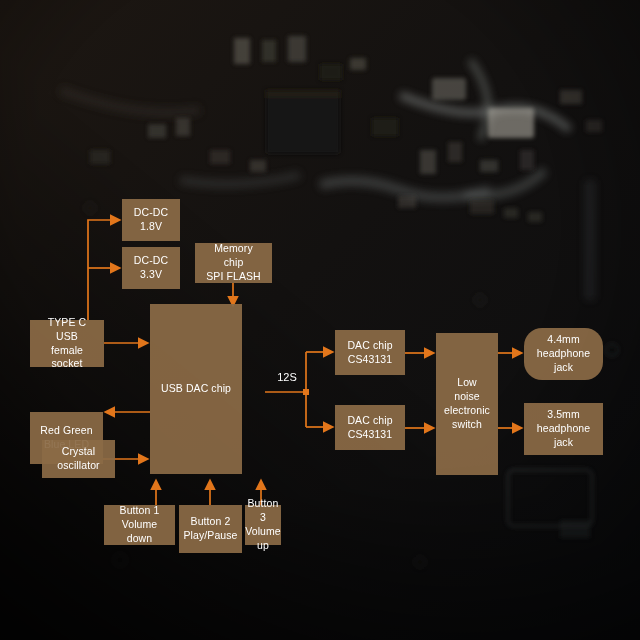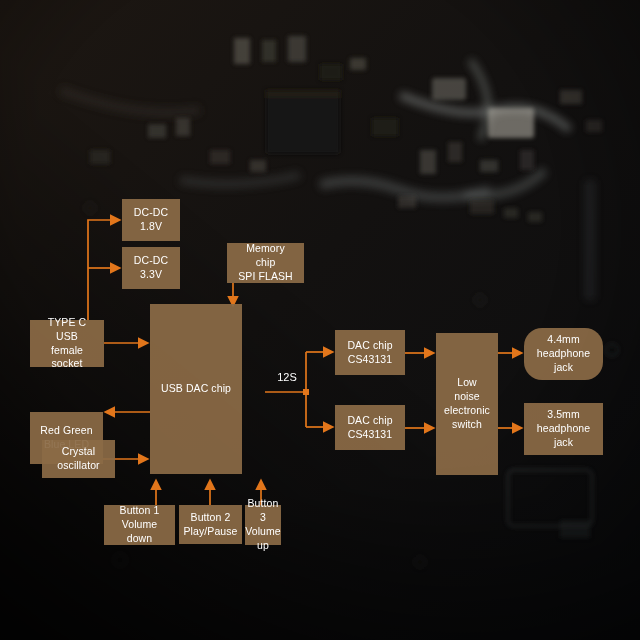--- a/index.html
+++ b/index.html
@@ -16,32 +16,32 @@
     color:#fff;
     display:flex;align-items:center;justify-content:center;
     text-align:center;
     font-size:10.5px;line-height:1.32;
     white-space:pre-line;
     box-sizing:border-box;padding:10px;
     letter-spacing:.1px;
   }
   .b-dcdc18{left:122px;top:199px;width:58px;height:42px;}
   .b-dcdc33{left:122px;top:247px;width:58px;height:42px;}
-  .b-memory{left:195px;top:243px;width:77px;height:40px;margin-left:32px;}
+  .b-memory{left:195px;top:243px;width:77px;height:40px;}
   .b-typec {left:30px; top:320px;width:74px;height:47px;}
   .b-usbdac{left:150px;top:304px;width:92px;height:170px;}
   .b-led   {left:30px; top:412px;width:73px;height:52px;}
   .b-crystal{left:30px;top:440px;width:73px;height:38px;margin-left:12px;}
   .b-dac1  {left:335px;top:330px;width:70px;height:45px;}
   .b-dac2  {left:335px;top:405px;width:70px;height:45px;}
   .b-switch{left:436px;top:333px;width:62px;height:142px;}
   .b-jack44{left:524px;top:328px;width:79px;height:52px;border-radius:18px;}
   .b-jack35{left:524px;top:403px;width:79px;height:52px;}
   .b-btn1  {left:104px;top:505px;width:71px;height:40px;}
-  .b-btn2  {left:179px;top:505px;width:63px;height:39px;}
+  .b-btn2  {left:179px;top:505px;width:63px;height:48px;}
   .b-btn3  {left:245px;top:505px;width:36px;height:40px;}
   .bus-label{
     position:absolute;left:270px;top:371px;width:34px;
     color:#fff;font-size:11px;text-align:center;
   }
 </style>
 </head>
 <body>
 
 <div class="stage">

